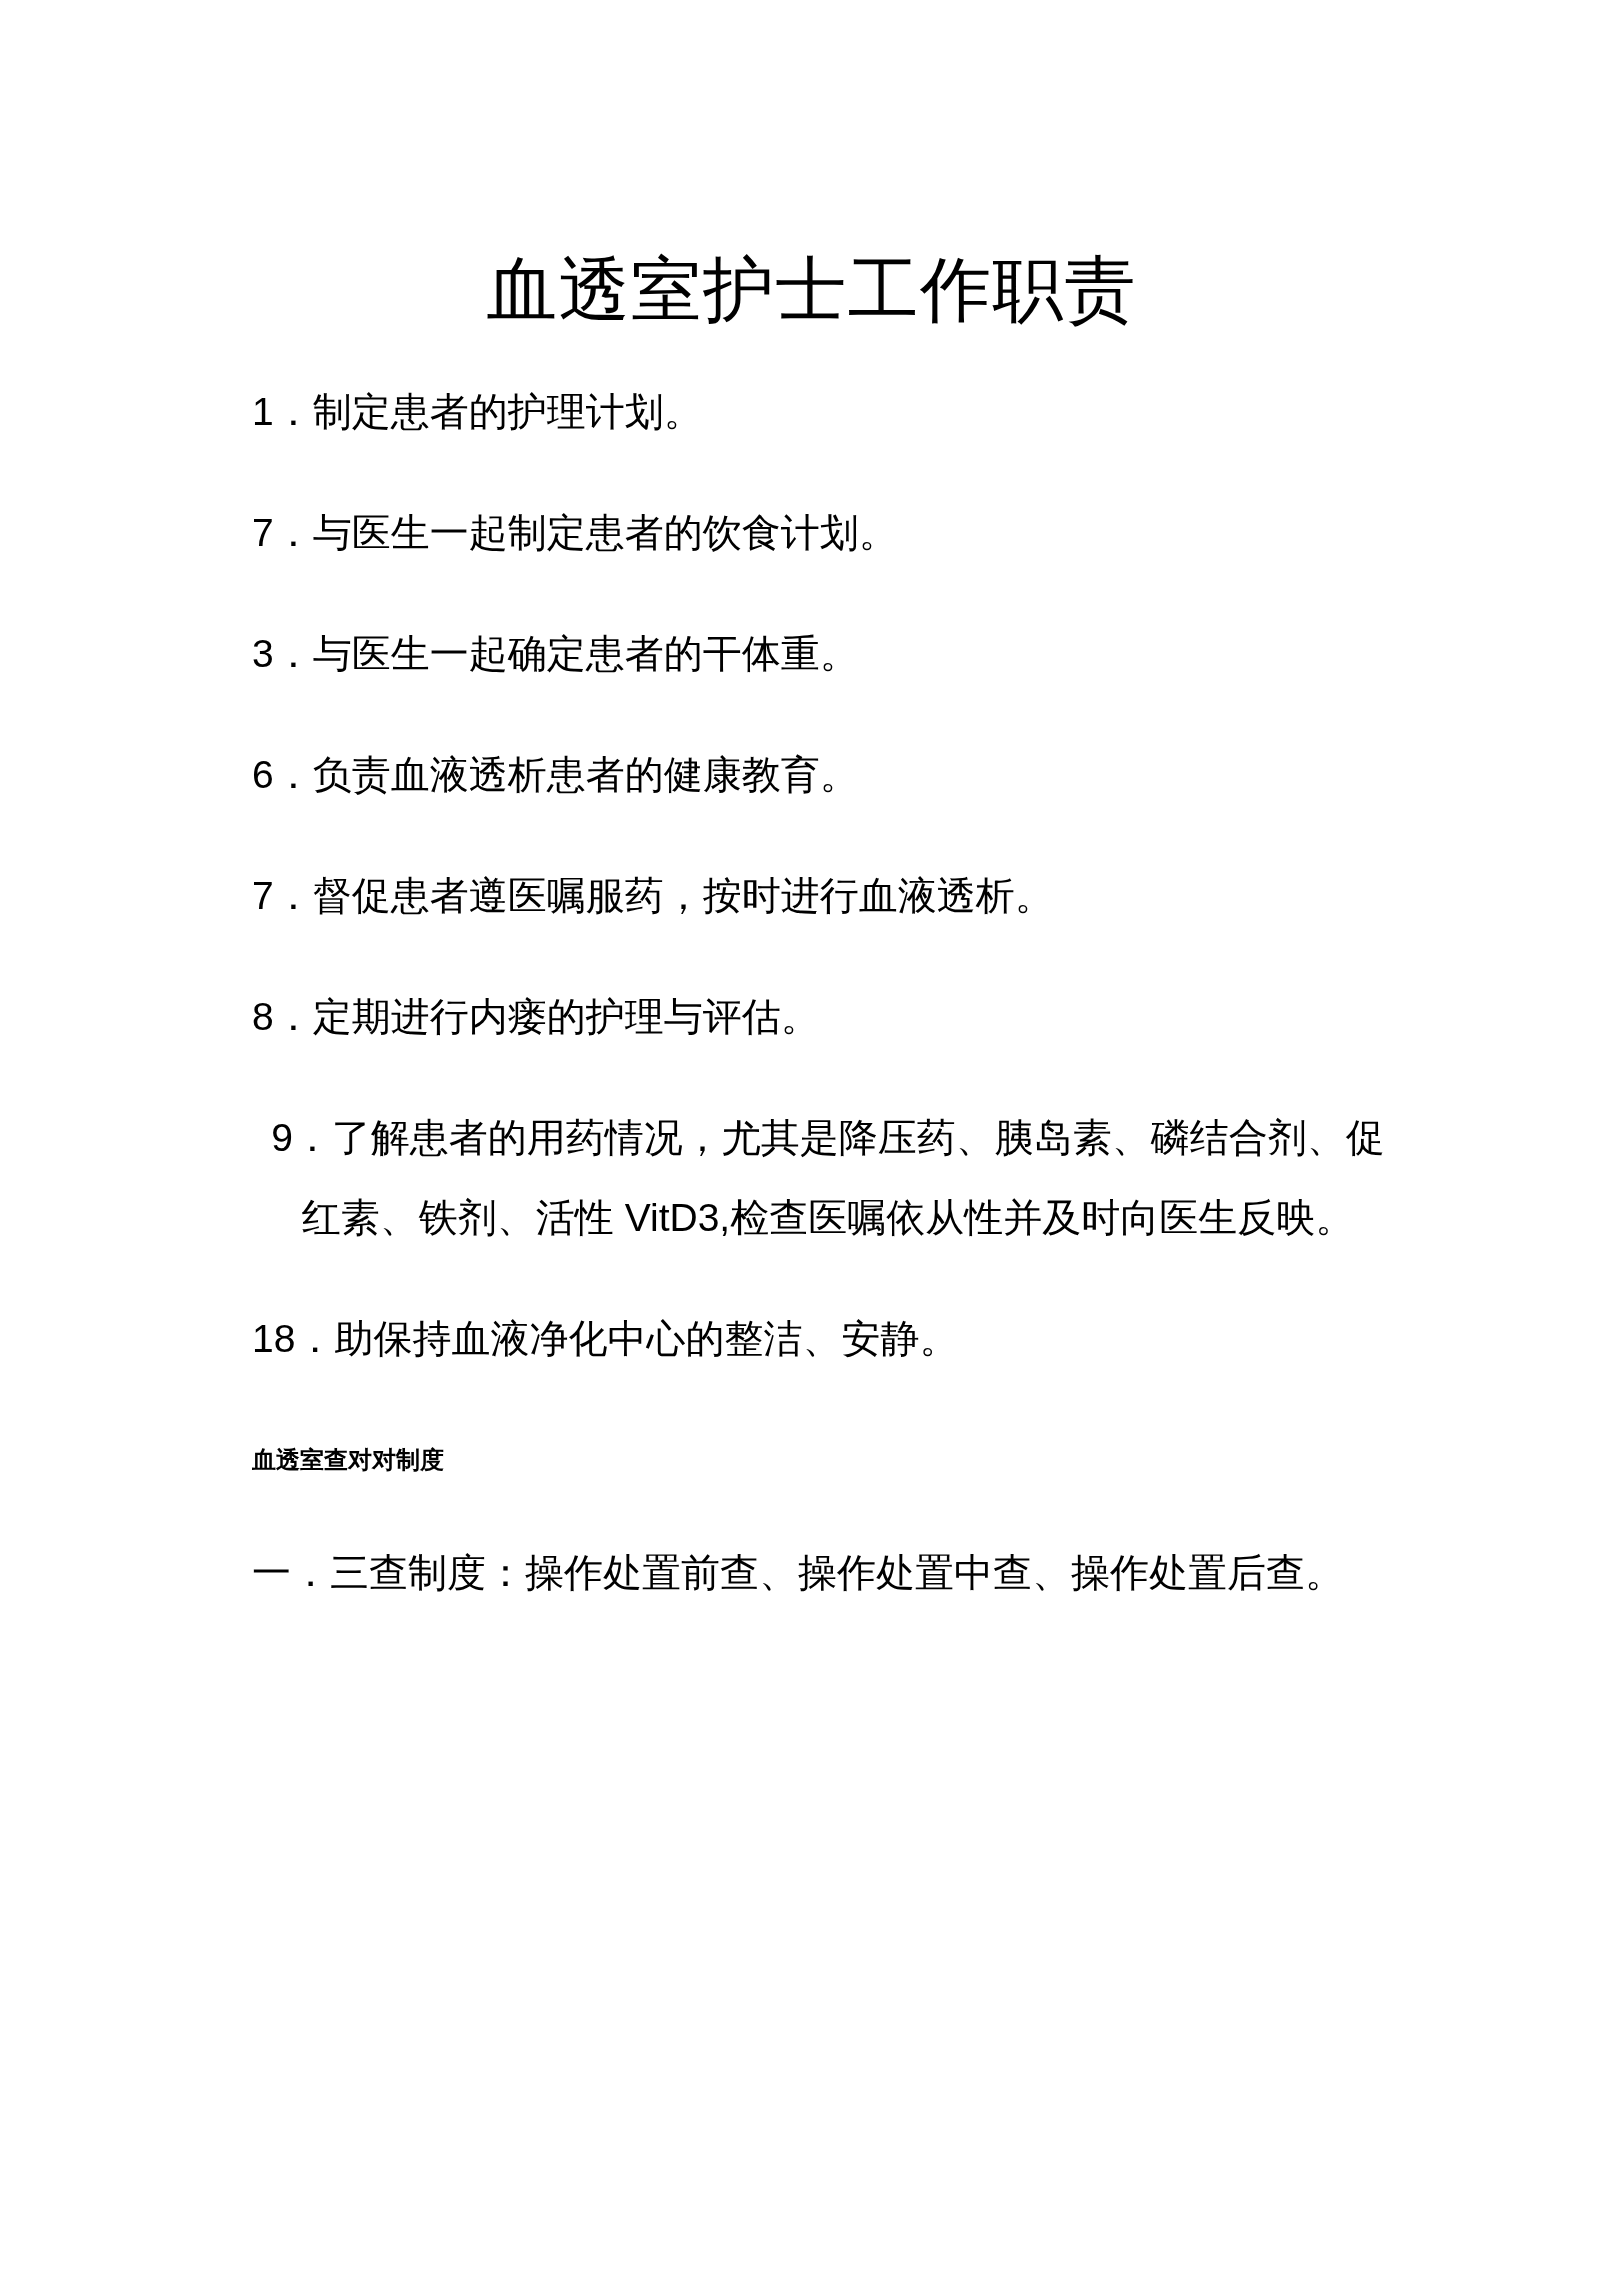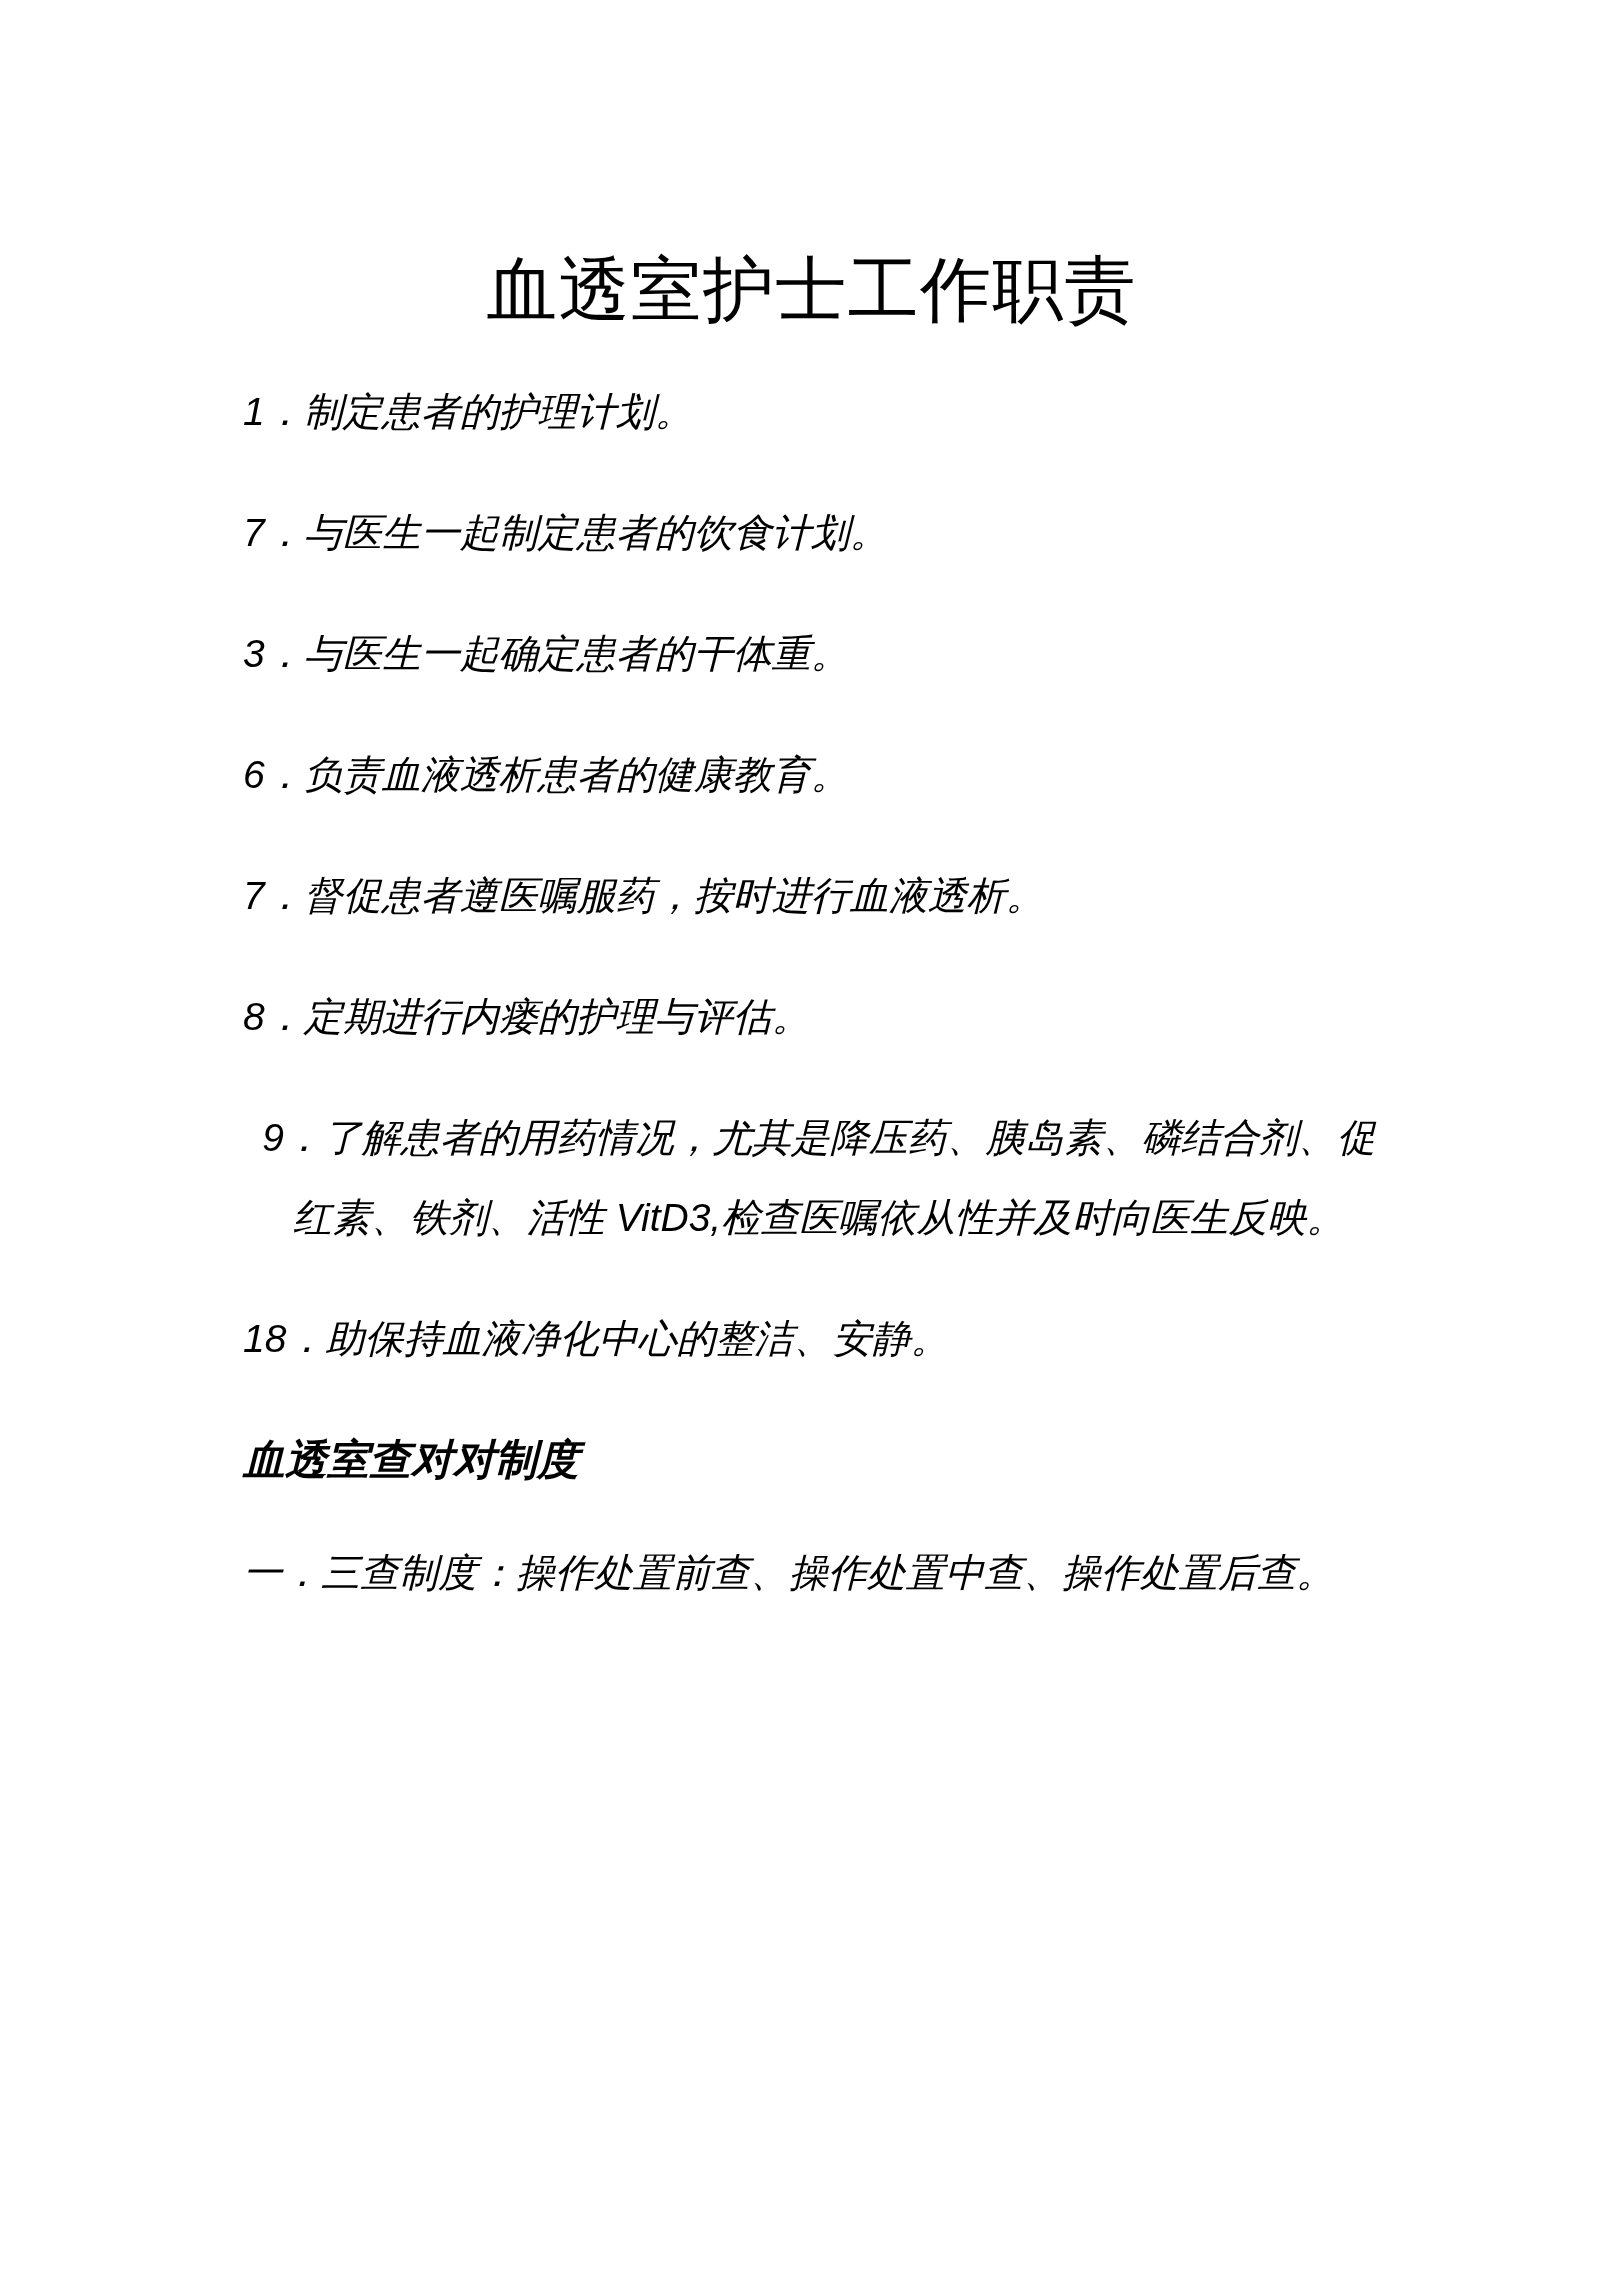--- a/index.html
+++ b/index.html
@@ -33,42 +33,41 @@
     font-size: 71px;
     line-height: 92px;
     font-weight: 400;
     letter-spacing: 1.3px;
     white-space: nowrap;
   }
 
   .body-block {
     position: absolute;
     top: 372px;
-    left: 243px;
+    left: 252px;
     width: 1152px;
-    font-style: italic;
   }
 
   .para {
     font-size: 39px;
     line-height: 80px;
     font-weight: 400;
     margin: 0 0 41px 0;
     text-align: left;
     letter-spacing: 0px;
     word-break: break-all;
   }
 
   .para.wrap {
     margin-bottom: 41px;
     text-align: center;
   }
 
   .section-heading {
-    font-size: 42px;
+    font-size: 24px;
     line-height: 79px;
     font-weight: 700;
     margin: 15.7px 0 34px 0;
     letter-spacing: 0px;
   }
 
   .para.last {
     margin-bottom: 0;
   }
 </style>

